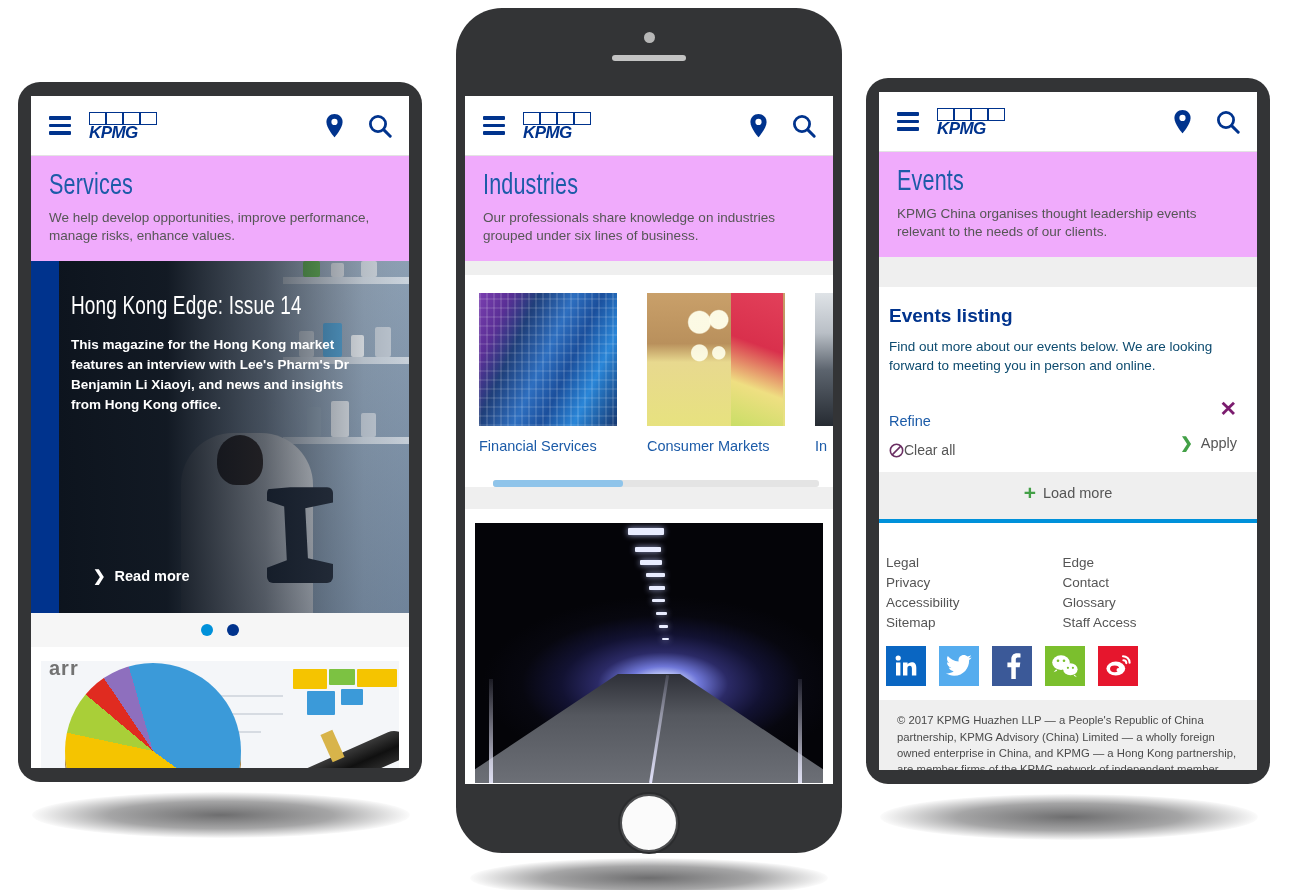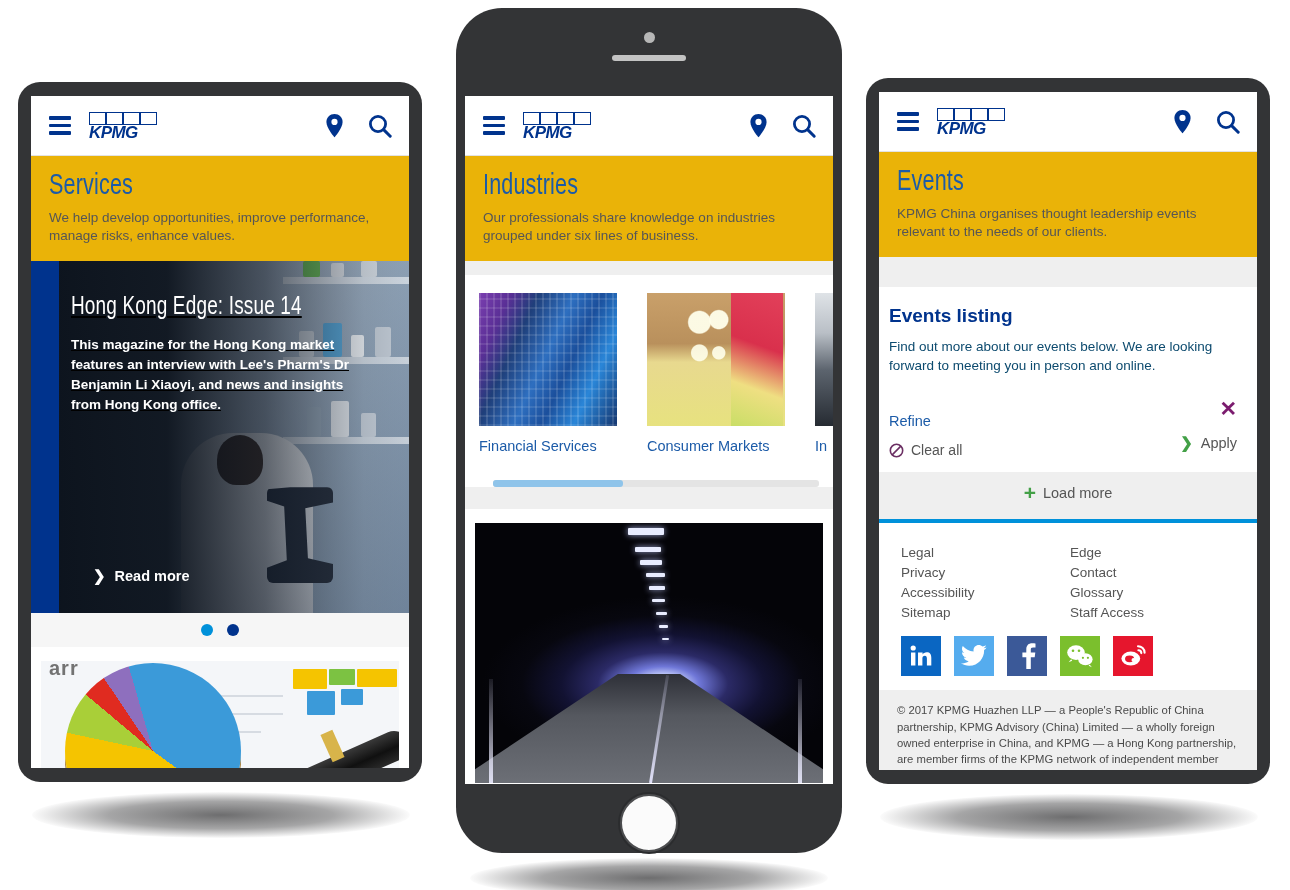--- a/index.html
+++ b/index.html
@@ -63,21 +63,21 @@
     background: #fff; border-bottom: 1px solid #e3e3e3;
   }
   .hamburger { width: 22px; display: flex; flex-direction: column; gap: 4px; cursor: pointer; }
   .hamburger span { display: block; height: 3.5px; background: #00338D; border-radius: 1px; }
   .logo { margin-left: 17px; width: 74px; }
   .logo svg { display: block; width: 74px; height: 30px; }
   .header-spacer { flex: 1; }
   .hicon { margin-left: 22px; cursor: pointer; display: flex; align-items: center; }
   .hicon svg { display: block; }
 
-  .page-intro { padding: 12px 18px 16px 18px; background: #eab308; }
+  .page-intro { padding: 12px 18px 16px 18px; background: #f0abfc; }
   .page-title {
     color: #1c5ba8; font-weight: 400; letter-spacing: .2px;
     font-size: 30px; line-height: 1.05; margin-bottom: 9px;
     transform: scaleX(0.72); transform-origin: left center;
     white-space: nowrap;
   }
   .page-desc { color: #565656; font-size: 13.5px; line-height: 1.36; }
 
   .band-gray { background: #efefef; }
   .rule-blue { height: 4px; background: #0091DA; }
@@ -102,21 +102,21 @@
   .lab-scope {
     position: absolute; left: 236px; bottom: 30px; width: 66px; height: 96px;
     background: #2b3340; border-radius: 6px;
     clip-path: polygon(35% 0, 100% 0, 100% 16%, 58% 22%, 62% 74%, 100% 80%, 100% 100%, 0 100%, 0 84%, 30% 76%, 26% 20%, 0 14%, 0 2%);
   }
   .hero-scrim {
     position: absolute; inset: 0;
     background: linear-gradient(90deg, rgba(5,12,22,0.97) 0%, rgba(5,12,22,0.93) 36%, rgba(8,16,28,0.62) 62%, rgba(10,20,34,0.12) 88%, rgba(10,20,34,0.0) 100%);
   }
   .hero-leftbar { position: absolute; left: 0; top: 0; bottom: 0; width: 28px; background: #00338D; }
-  .hero-body { position: absolute; left: 40px; right: 26px; top: 30px; text-decoration: underline; }
+  .hero-body { position: absolute; left: 40px; right: 26px; top: 30px; }
   .hero-title {
     color: #fff; font-size: 25px; line-height: 1.12; letter-spacing: .2px;
     transform: scaleX(0.76); transform-origin: left center; white-space: nowrap;
     margin-bottom: 16px;
   }
   .hero-text { color: #fff; font-size: 13.5px; font-weight: bold; line-height: 1.47; max-width: 290px; }
   .hero-cta {
     position: absolute; left: 62px; bottom: 28px;
     display: flex; align-items: center; gap: 9px;
     color: #fff; font-size: 14.5px; font-weight: bold; cursor: pointer;
@@ -215,33 +215,33 @@
   .listing { background: #fff; padding: 18px 18px 0 10px; position: relative; }
   .listing-h { color: #00338D; font-size: 19px; font-weight: bold; margin-bottom: 11px; }
   .listing-p { color: #0c4a6e; font-size: 13.5px; line-height: 1.4; }
   .refine-row { position: relative; height: 36px; margin-top: 30px; }
   .refine { position: absolute; left: 0; top: 7px; color: #1c5ba8; font-size: 14.5px; cursor: pointer; }
   .close-x {
     position: absolute; right: 2px; top: -8px;
     color: #7B1B6E; font-size: 21px; font-weight: bold; line-height: 1; cursor: pointer;
   }
   .clear-row { position: relative; height: 30px; }
-  .clear-all { position: absolute; left: 0; top: 0; display: flex; align-items: center; gap: 7px;
+  .clear-all { position: absolute; left: 0; top: 0; display: flex; align-items: center; 
     color: #555; font-size: 14px; cursor: pointer; }
   .apply { position: absolute; right: 2px; top: -8px; display: flex; align-items: center; gap: 8px;
     color: #555; font-size: 14.5px; cursor: pointer; }
   .chev-g { color: #43A047; font-weight: bold; font-size: 15px; }
   .loadmore-band { background: #efefef; padding: 10px 0 16px 0; }
   .loadmore {
     display: flex; align-items: center; justify-content: center; gap: 7px;
     color: #555; font-size: 14.5px; cursor: pointer;
   }
   .plus { color: #43A047; font-size: 21px; font-weight: bold; line-height: 1; }
 
-  .footer { background: #fff; padding: 20px 18px 14px 22px; }
+  .footer { background: #fff; padding: 20px 18px 14px 7px; margin-top: 10px; }
   .footer-cols { display: flex; }
   .footer-col { width: 198px; }
   .footer-link { color: #555; font-size: 13.5px; line-height: 1.47; cursor: pointer; }
   .socials { display: flex; gap: 13px; margin-top: 14px; }
   .soc { width: 40px; height: 40px; display: flex; align-items: center; justify-content: center; cursor: pointer; }
   .soc svg { display: block; }
   .copyright {
     background: #efefef; padding: 12px 18px 14px 18px;
     color: #4a4a4a; font-size: 11.3px; line-height: 1.43;
   }

